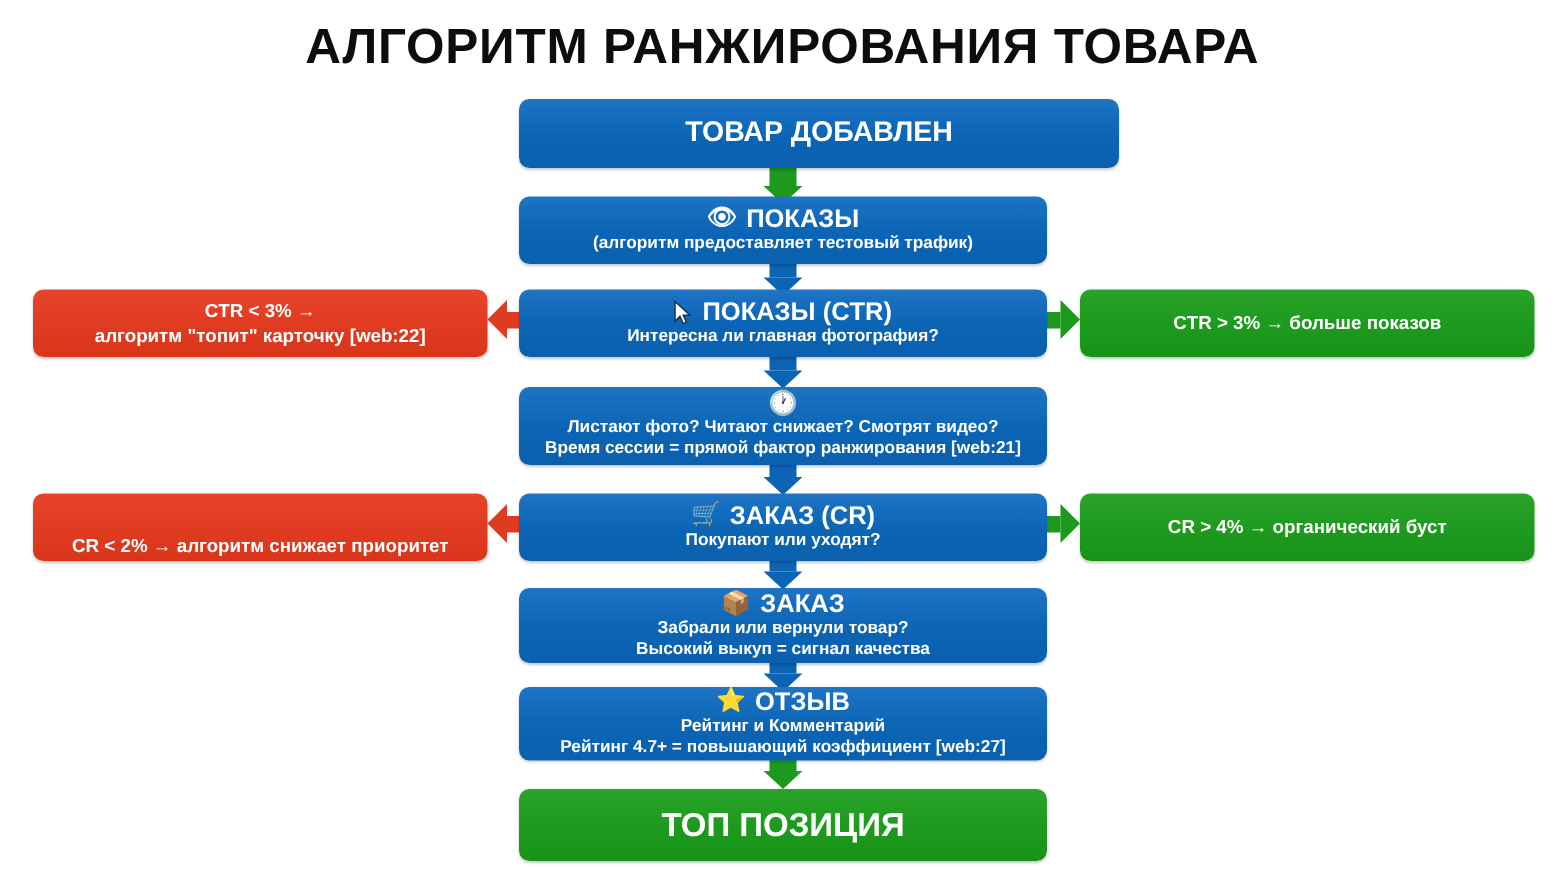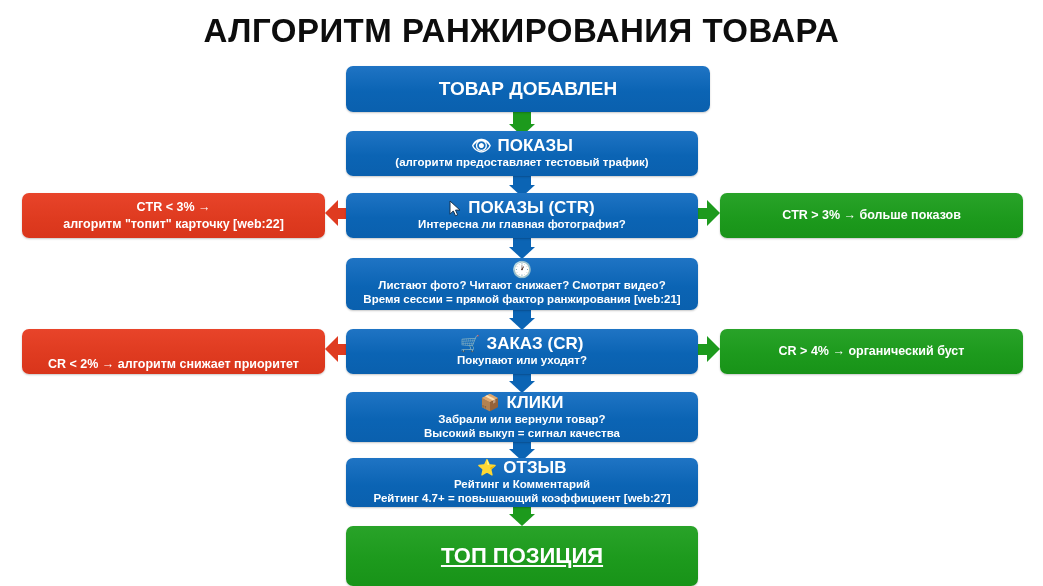--- a/index.html
+++ b/index.html
@@ -145,21 +145,21 @@
 
   <div class="arrow-shaft-h" style="left:693px; top:208px; width:14px; height:11px; background:#1d9a1d;"></div>
   <div class="arrow-head-right" style="left:707px; top:200px; border-left:13px solid #1d9a1d;"></div>
 
   <div class="arrow-shaft-h" style="left:337px; top:344px; width:14px; height:11px; background:#df3b20;"></div>
   <div class="arrow-head-left" style="left:325px; top:336px; border-right:13px solid #df3b20;"></div>
 
   <div class="arrow-shaft-h" style="left:693px; top:344px; width:14px; height:11px; background:#1d9a1d;"></div>
   <div class="arrow-head-right" style="left:707px; top:336px; border-left:13px solid #1d9a1d;"></div>
 
-  <div class="node node-blue" style="left:346px; top:66px; width:364px; height:46px;">
+  <div class="node node-blue" style="left:346px; top:66px; width:400px; height:46px;">
     <div class="head" style="font-size:19px;">
       <span>ТОВАР ДОБАВЛЕН</span>
     </div>
   </div>
 
   <div class="node node-blue" style="left:346px; top:131px; width:352px; height:45px;">
     <div class="head" style="font-size:17px;">
       <span class="ico">👁</span>
       <span>ПОКАЗЫ</span>
     </div>
@@ -190,36 +190,36 @@
     <div class="head" style="font-size:17px;">
       <span class="ico">🛒</span>
       <span>ЗАКАЗ (CR)</span>
     </div>
     <div class="sub">Покупают или уходят?</div>
   </div>
 
   <div class="node node-blue" style="left:346px; top:392px; width:352px; height:50px;">
     <div class="head" style="font-size:17px;">
       <span class="ico">📦</span>
-      <span>КЛИКИ</span>
+      <span>ЗАКАЗ</span>
     </div>
     <div class="sub">Забрали или вернули товар?</div>
     <div class="sub">Высокий выкуп = сигнал качества</div>
   </div>
 
   <div class="node node-blue" style="left:346px; top:458px; width:352px; height:49px;">
     <div class="head" style="font-size:17px;">
       <span class="ico">⭐</span>
       <span>ОТЗЫВ</span>
     </div>
     <div class="sub">Рейтинг и Комментарий</div>
     <div class="sub">Рейтинг 4.7+ = повышающий коэффициент [web:27]</div>
   </div>
 
-  <div class="node node-green" style="left:346px; top:526px; width:352px; height:60px;text-decoration:underline;">
+  <div class="node node-green" style="left:346px; top:526px; width:352px; height:48px;">
     <div class="head" style="font-size:22px;">
       <span>ТОП ПОЗИЦИЯ</span>
     </div>
   </div>
 
   <div class="node node-red" style="left:22px; top:193px; width:303px; height:45px;">
     <div class="sideline">CTR &lt; 3% →</div>
     <div class="sideline">алгоритм "топит" карточку [web:22]</div>
   </div>
 

